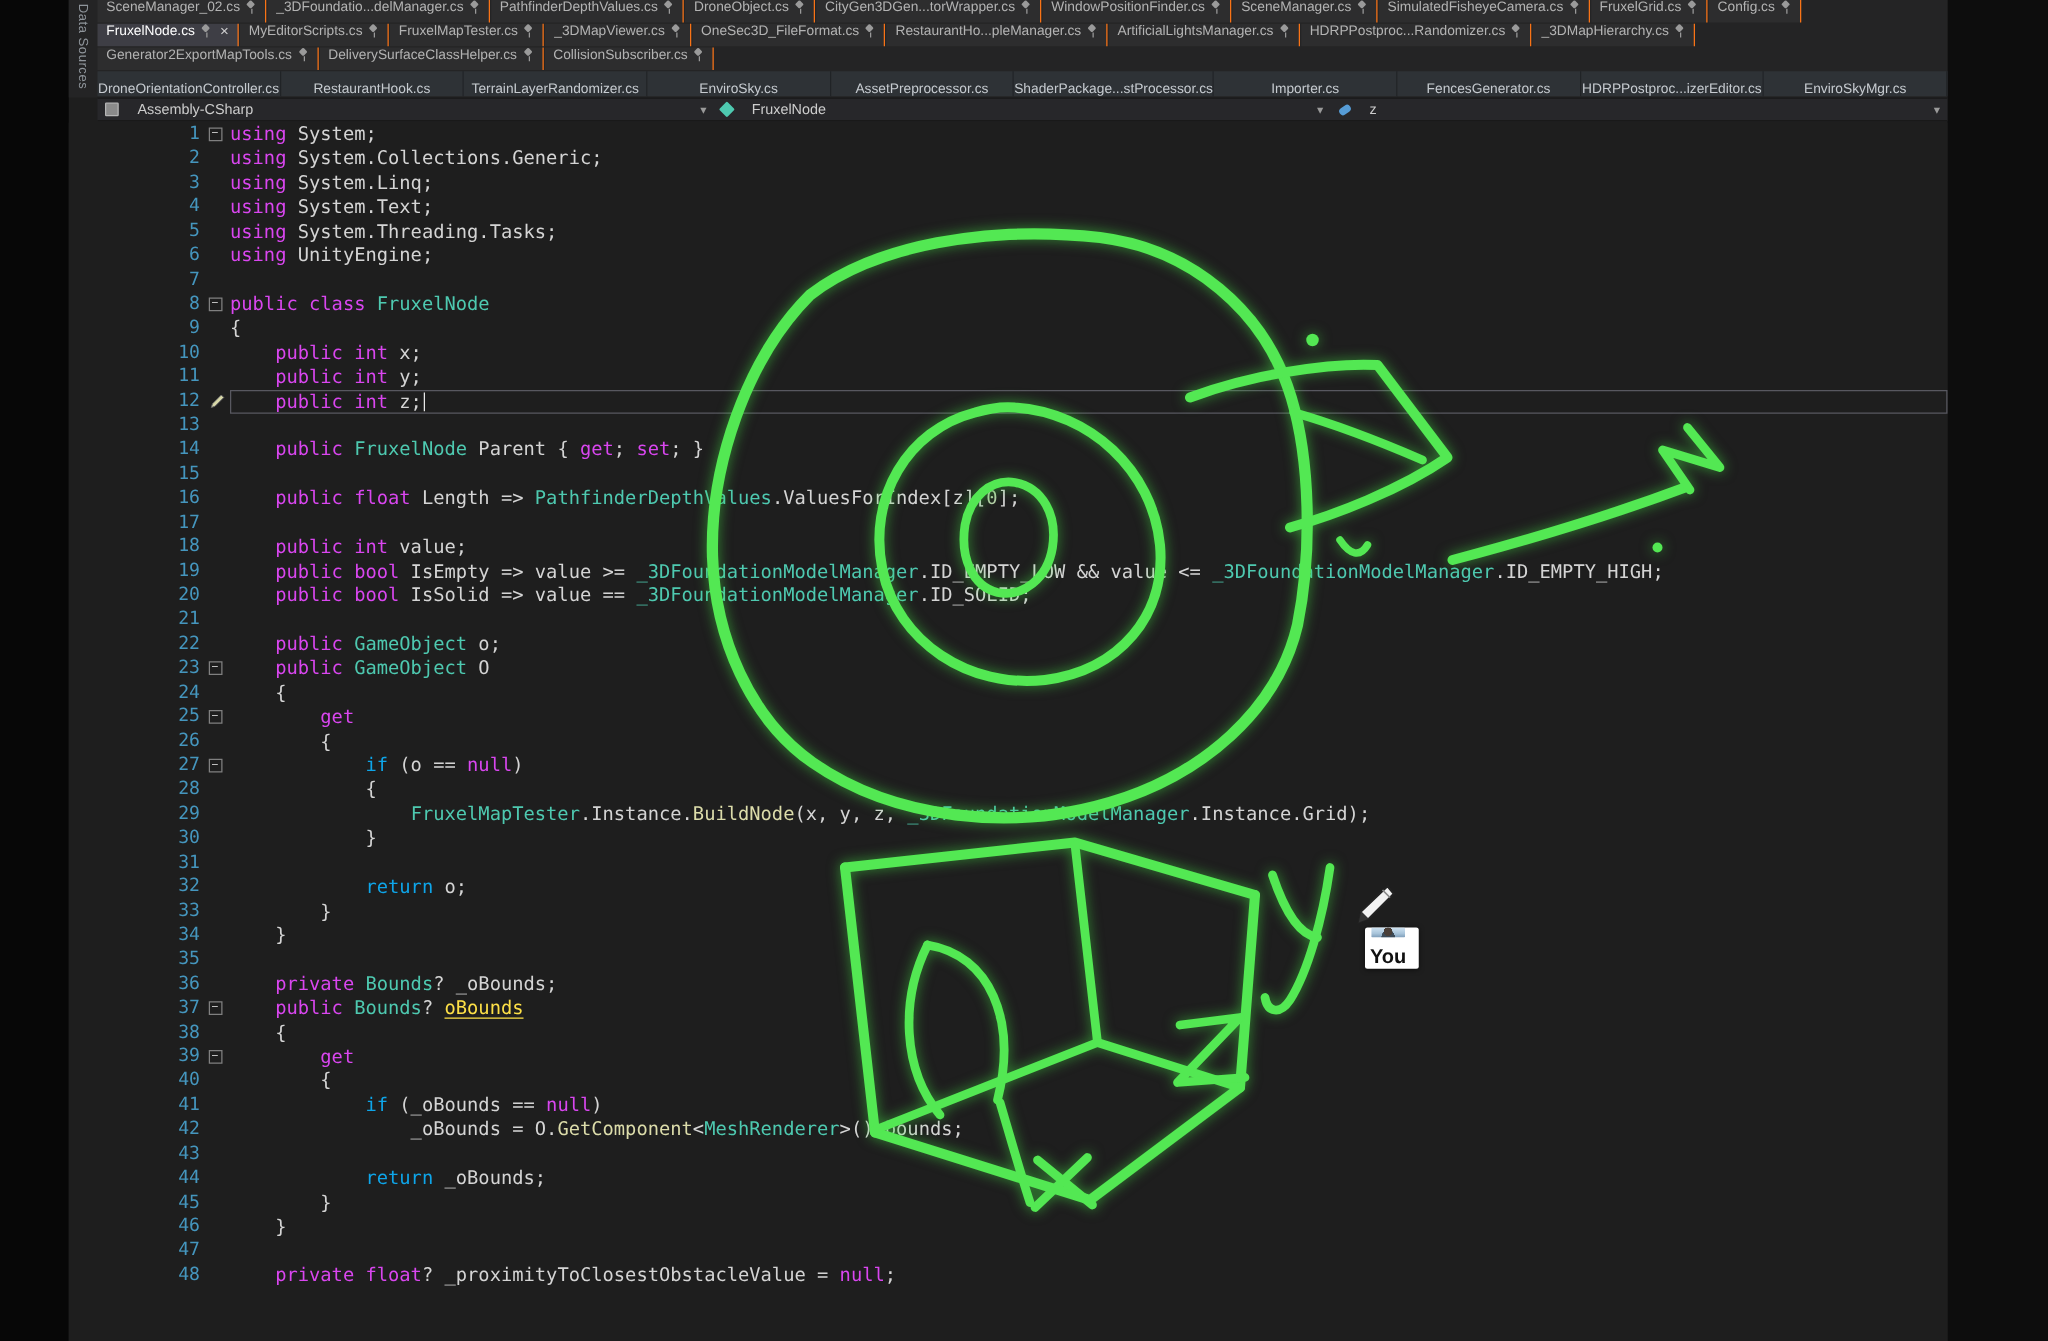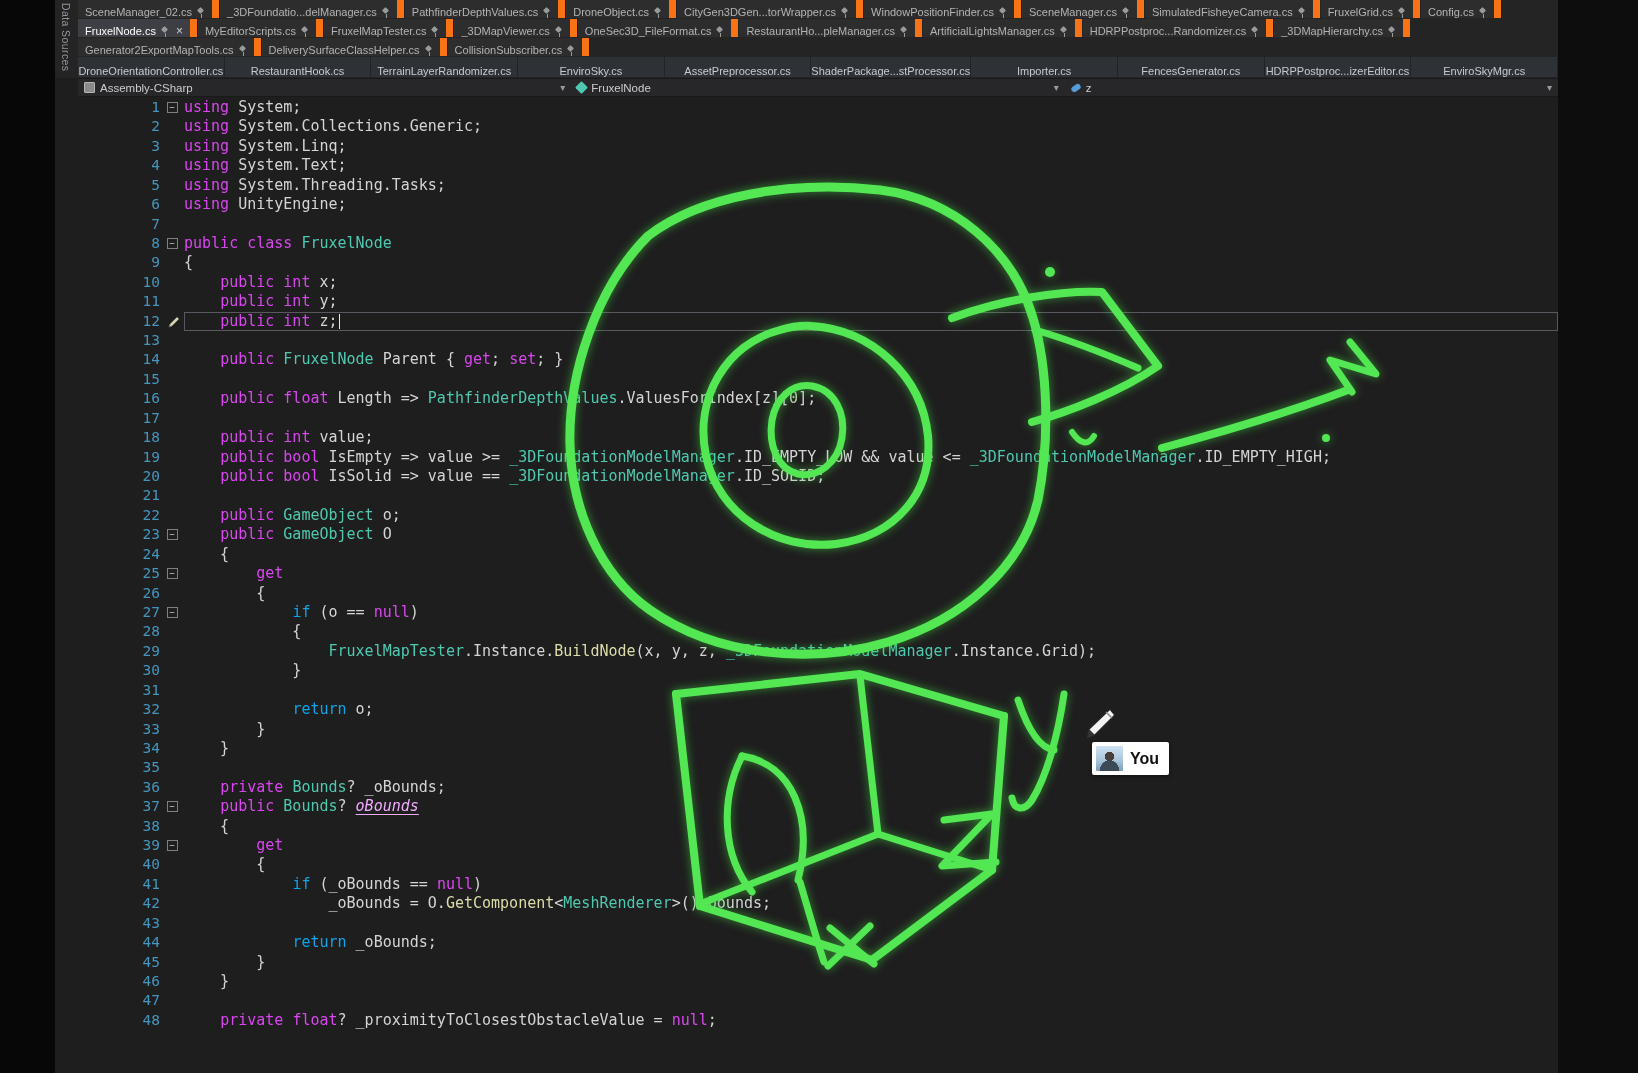--- a/index.html
+++ b/index.html
@@ -15,37 +15,37 @@
   #side-tab { position:absolute; left:56px; top:3px; width:20px; height:82px;
               writing-mode:vertical-rl; font-size:10.5px; color:#8f959b;
               display:flex; align-items:center; letter-spacing:.4px; z-index:5; }
 
   #tabzone { position:absolute; left:0; top:0; width:1503px; height:78px; background:#242425; }
   .trow { position:absolute; left:23px; right:0; display:flex; align-items:stretch; }
   #trow1 { top:0; height:18px; }
   #trow2 { top:19px; height:18px; }
   #trow3 { top:38px; height:18px; }
   #trow4 { top:57px; height:20px; }
-  .tab { display:flex; align-items:flex-end; gap:5px; padding:0 7px; background:#2d2d2e;
-         color:#b3b3b3; font-size:11px; white-space:nowrap; border-right:7px solid #f97316;
+  .tab { display:flex; align-items:flex-start; gap:5px; padding:0 7px; background:#2d2d2e;
+         color:#b3b3b3; font-size:11px; white-space:nowrap; border-right:1px solid #f97316;
          margin-right:1px; cursor:default; }
   .tab.active { background:#3e3e45; color:#ffffff; }
   .tab4 { flex:1; display:flex; align-items:flex-end; justify-content:center; background:#2e3236;
           color:#c6cbd0; font-size:11px; white-space:nowrap; border-right:1px solid #202326; }
   .pin { position:relative; width:8px; height:11px; display:inline-block; flex:0 0 auto; }
   .pin::before { content:""; position:absolute; top:1px; left:1px; width:5px; height:5px;
                  background:#9a9a9a; border-radius:1px; transform:rotate(45deg); }
   .pin::after { content:""; position:absolute; top:7px; left:4px; width:1px; height:4px; background:#9a9a9a; }
   .tclose { font-size:12px; color:#cfcfcf; line-height:1; padding-left:2px; }
 
   
   #navbar { position:absolute; left:23px; right:0; top:78px; height:19px; background:#27272a;
             border-top:1px solid #191919; border-bottom:1px solid #191919;
             display:flex; font-size:11.5px; color:#cccccc; }
-  .navsec { flex:1; display:flex; align-items:center; gap:5px; padding:0 6px; position:relative; }
+  .navsec { flex:1; display:flex; align-items:center; gap:15px; padding:0 6px; position:relative; }
   .navsec .chev { position:absolute; right:6px; color:#9a9a9a; font-size:10px; }
   .ic-proj { width:11px; height:11px; background:#8a8a8a; border:1px solid #b5b5b5; border-radius:1px; }
   .ic-class { width:9px; height:9px; background:#4ec9b0; transform:rotate(45deg); border-radius:1px; }
   .ic-field { width:10px; height:6px; background:#569cd6; border-radius:3px; transform:rotate(-35deg); }
 
   
   #editor { position:absolute; left:0; right:0; top:98px; bottom:0; background:#1e1e1e;
             font-family:"DejaVu Sans Mono", monospace; font-size:15px; }
   .cl { display:flex; height:19.43px; line-height:19.43px; align-items:stretch; }
   .ln { width:105px; text-align:right; color:#4596be; flex:0 0 auto; position:relative;
@@ -53,31 +53,31 @@
   .fc { width:24px; flex:0 0 auto; display:flex; align-items:center; justify-content:center; }
   .fbox { width:11px; height:11px; border:1px solid #808080; color:#c8c8c8; font-size:9px;
           line-height:9px; text-align:center; background:#1e1e1e; }
   .cc { flex:1; white-space:pre; color:#d4d4d4; }
   .cl.cur .cc { outline:1px solid #585860; outline-offset:-1px; }
   .caret { display:inline-block; width:1.5px; height:15px; background:#e8e8e8;
            vertical-align:middle; margin-left:1px; }
   .gpen { position:absolute; right:-20px; top:3px; }
   .tk-k { color:#d946ef; } .tk-c { color:#0ea5e9; } .tk-t { color:#4ec9b0; }
   .tk-m { color:#dcdcaa; } .tk-n { color:#b5cea8; } .tk-p { color:#d4d4d4; }
-  .tk-u { color:#f0abfc; text-decoration:underline; text-underline-offset:3px;font-style:italic; }
+  .tk-u { color:#fde047; text-decoration:underline; text-underline-offset:3px; }
 
   
   #ann-svg { position:absolute; left:0; top:0; width:1638px; height:1073px; z-index:40;
              pointer-events:none; }
   .ann { filter:drop-shadow(0 0 5px rgba(70,230,70,.55)); }
 
   #pencil-cursor { position:absolute; left:1082px; top:706px; z-index:50; }
   #you-badge { position:absolute; left:1092px; top:742px; z-index:50; height:33px;
                background:#ffffff; border-radius:2px; display:flex; align-items:center;
-               gap:7px; padding:0 10px 0 4px; box-shadow:0 1px 4px rgba(0,0,0,.5); }
+               gap:7px; padding:0 10px 0 4px; box-shadow:0 1px 4px rgba(0,0,0,.5);flex-direction:column; }
   #you-avatar { width:27px; height:25px; border-radius:1px;
                 background:
                   radial-gradient(circle at 50% 42%, #4a3f38 0 24%, transparent 25%),
                   radial-gradient(circle at 50% 95%, #3c4a57 0 34%, transparent 35%),
                   linear-gradient(180deg, #cfe3f2 0%, #a8c4da 60%, #7d9cb8 100%); }
   #you-label { font-size:16px; font-weight:bold; color:#111111; }
 </style>
 </head>
 <body>
 

